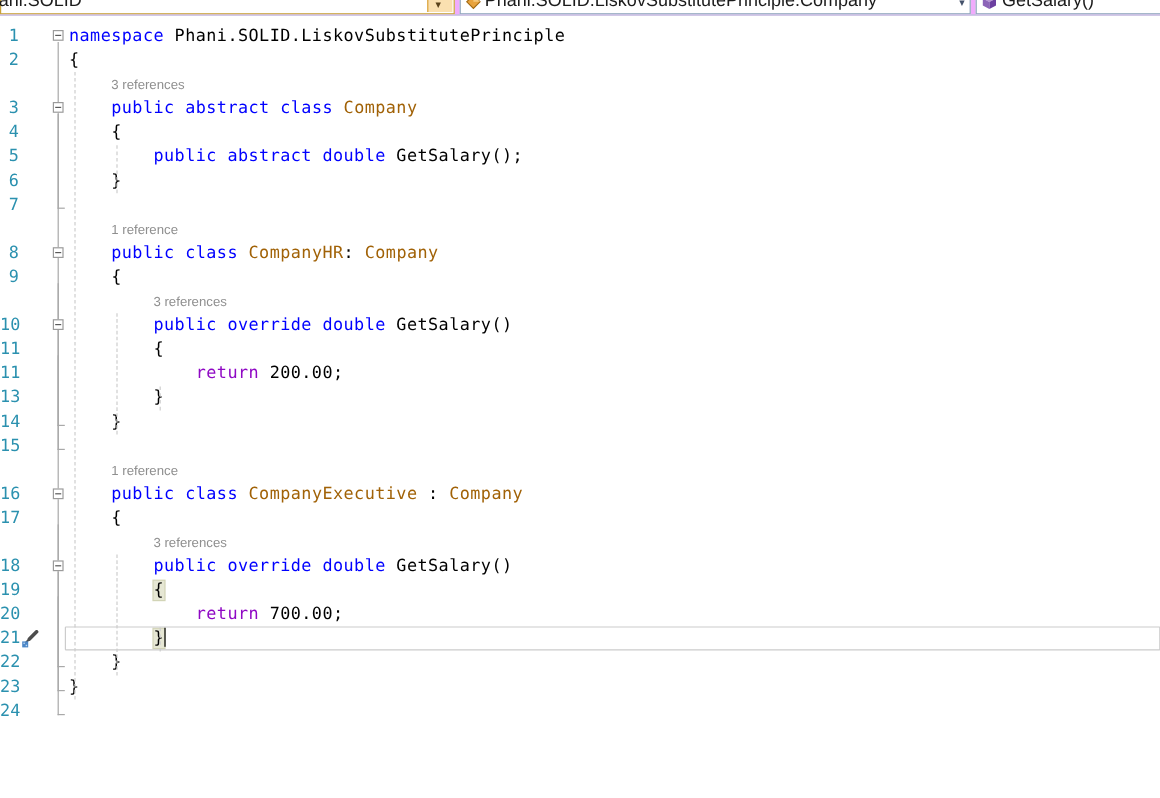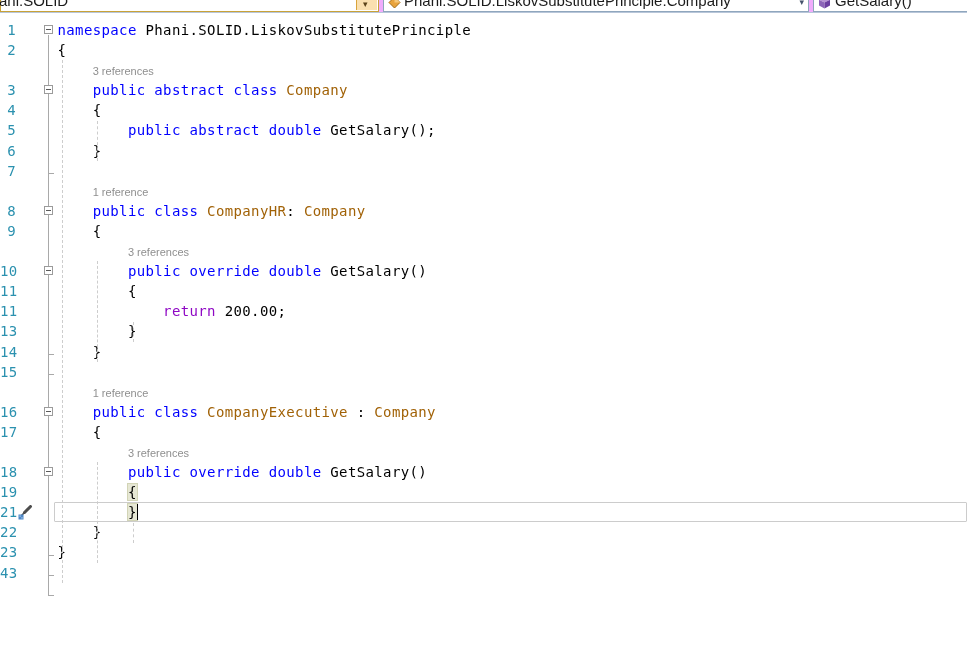--- a/index.html
+++ b/index.html
@@ -268,20 +268,26 @@
         </div>
         <div class="content" style="padding-left: 73.9px;"><span class="tk-k">public</span><span class="tk-p"> </span><span class="tk-k">override</span><span class="tk-p"> </span><span class="tk-k">double</span><span class="tk-p"> GetSalary()</span></div>
       </div>
       <div class="row">
         <div class="num">19</div>
         <div class="glyph"></div>
         <div class="outlinecell"></div>
         <div class="content" style="padding-left: 73.9px;"><span class="tk-hl">{</span></div>
       </div>
       <div class="row">
+        <div class="num">20</div>
+        <div class="glyph"></div>
+        <div class="outlinecell"></div>
+        <div class="content" style="padding-left: 109.1px;"><span class="tk-c">return</span><span class="tk-p"> 700.00;</span></div>
+      </div>
+      <div class="row">
         <div class="num">21</div>
         <div class="glyph">
           <span class="sd-icon"><svg width="15" height="15" viewBox="0 0 15 15">
               <line x1="12.5" y1="1.5" x2="6.5" y2="7.5" stroke="#4D4D4D" stroke-width="3" stroke-linecap="round"></line>
               <line x1="6.5" y1="7.5" x2="3.5" y2="10.5" stroke="#4D4D4D" stroke-width="1.6"></line>
               <rect x="0.5" y="9.5" width="5" height="5" fill="#4C87C7"></rect>
               <rect x="1.5" y="10.5" width="1.2" height="1.2" fill="#BCD5EE"></rect>
               <rect x="3.4" y="12.3" width="1.2" height="1.2" fill="#BCD5EE"></rect>
             </svg></span>
         </div>
@@ -295,21 +301,21 @@
         <div class="outlinecell"></div>
         <div class="content" style="padding-left: 38.7px;"><span class="tk-p">}</span></div>
       </div>
       <div class="row">
         <div class="num">23</div>
         <div class="glyph"></div>
         <div class="outlinecell"></div>
         <div class="content" style="padding-left: 3.5px;"><span class="tk-p">}</span></div>
       </div>
       <div class="row">
-        <div class="num">43</div>
+        <div class="num">24</div>
         <div class="glyph"></div>
         <div class="outlinecell"></div>
         <div class="content" style="padding-left: 3.5px;"></div>
       </div>
     </div>
 <div class="guide" style="left: 62px; top: 46.2px; height: 522.6px;"></div>
     <div class="guide" style="left: 97px; top: 106.5px; height: 40.2px;"></div>
     <div class="guide" style="left: 97px; top: 247.2px; height: 100.5px;"></div>
     <div class="guide" style="left: 97px; top: 448.2px; height: 100.5px;"></div>
     <div class="guide" style="left: 133px; top: 307.5px; height: 20.1px;"></div>

